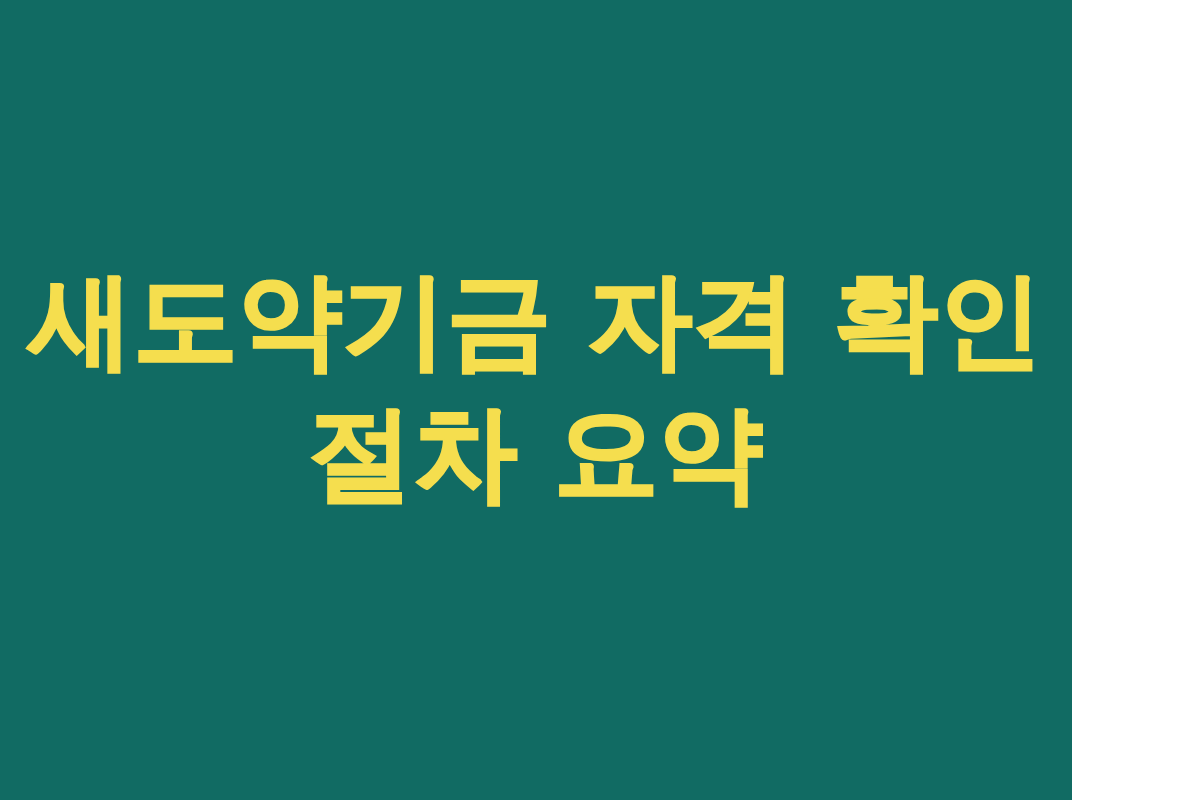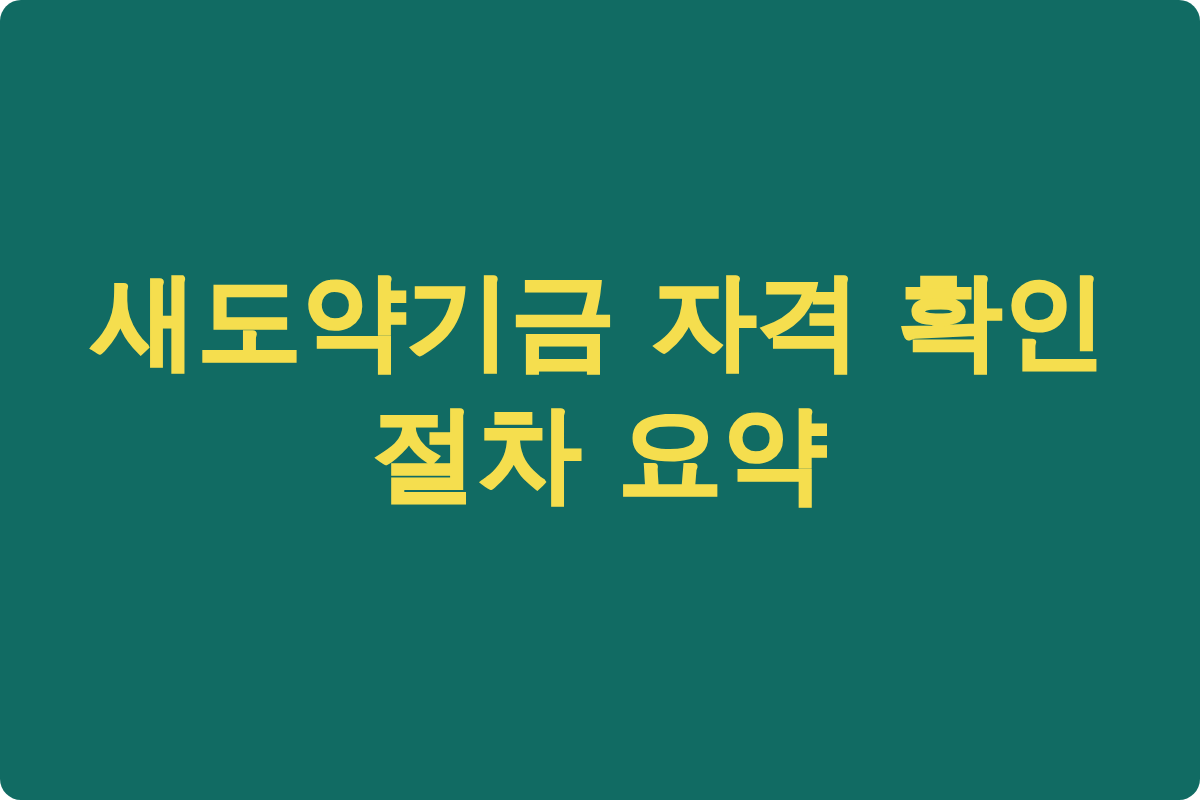--- a/index.html
+++ b/index.html
@@ -43,21 +43,21 @@
     white-space: normal;
     
     paint-order: stroke fill;
     -webkit-text-stroke: 2.5px #F5DE4E;
     text-rendering: optimizeLegibility;
   }
 </style>
 </head>
 <body style="width: 1200px; height: 800px;">
 
-<div id="title-card" style="background: rgb(17, 107, 99); width: 1200px; height: 800px; border-radius: 21px;">
+<div id="title-card" style="background: rgb(17, 107, 99); width: 1072px; height: 800px;">
 
   <div id="headline-block">
 
     <h1 id="headline" style="color: rgb(245, 222, 78); -webkit-text-stroke: 2.5px rgb(245, 222, 78);">새도약기금 자격 확인 절차 요약</h1>
 
   </div>
 
 </div>
 
 </body></html>

